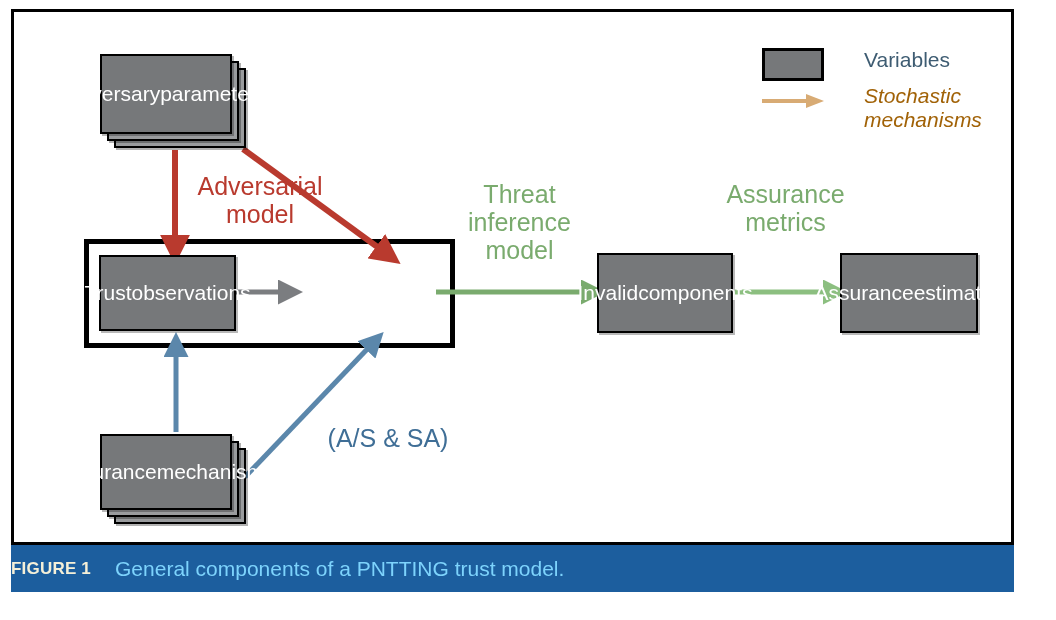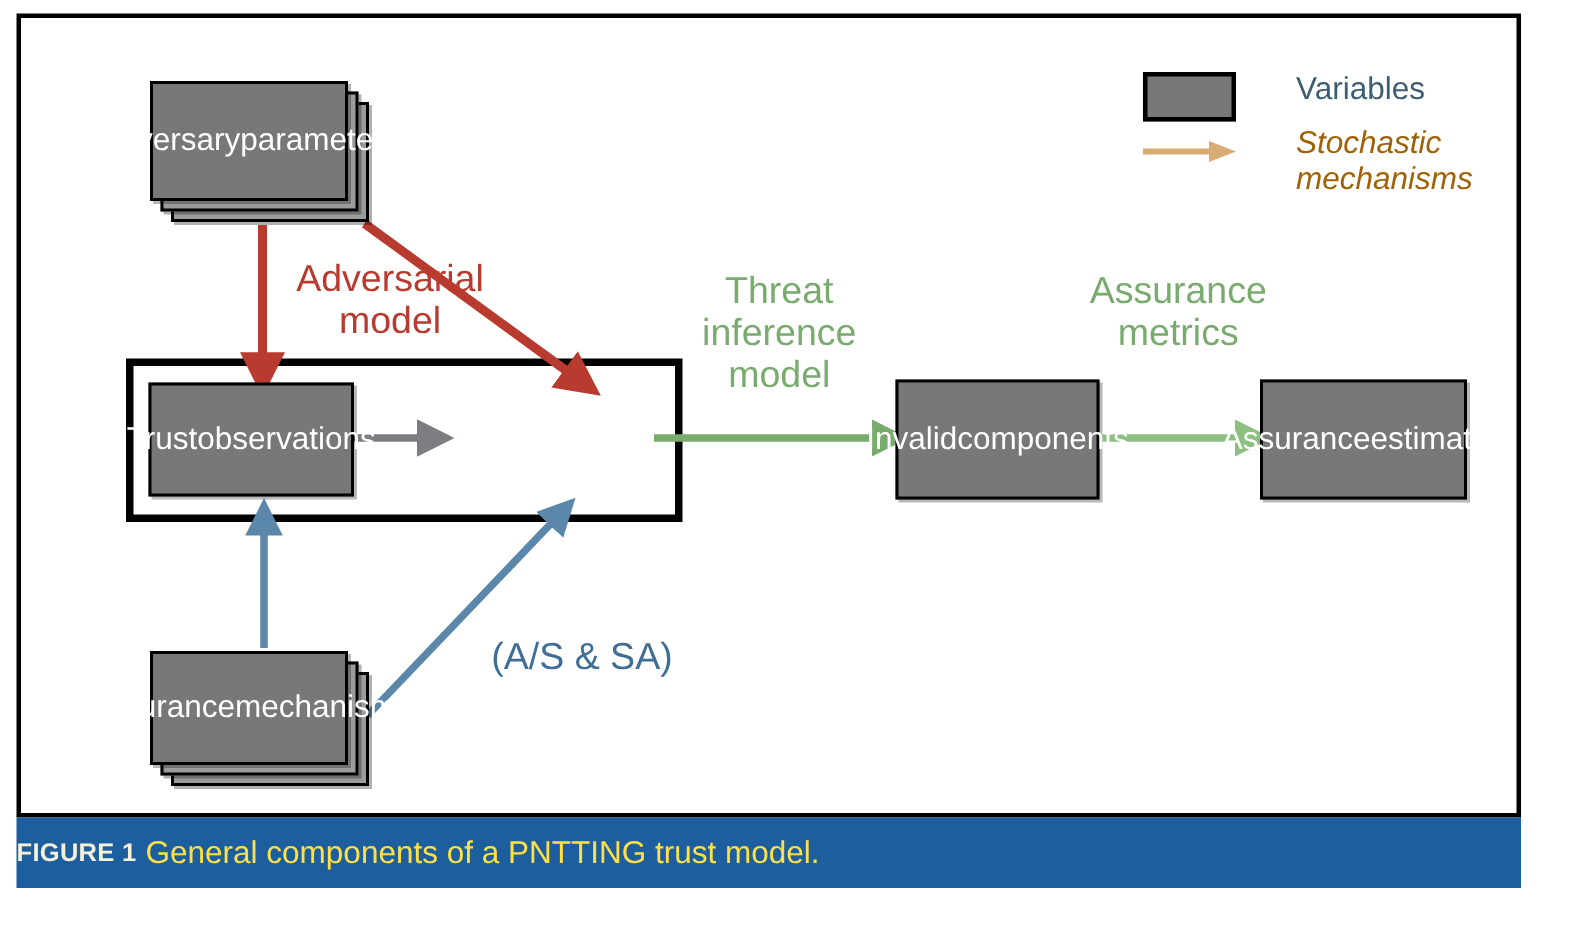--- a/index.html
+++ b/index.html
@@ -44,21 +44,21 @@
   .legend-arrow{width:62px;height:22px;flex:none;margin-right:14px;margin-top:6px;}
   .legend-text{font-size:21px;line-height:1.12;}
   .legend-text.variables{color:#3e5c72;}
   .legend-text.stochastic{color:#a16207;font-style:italic;}
 
   
   .caption-bar{position:absolute;left:11px;top:545px;width:1003px;height:47px;
                background:#1c5e9e;display:flex;align-items:center;}
   .caption-tag{font-size:17px;font-weight:bold;color:#f5f0d8;
                letter-spacing:0.2px;}
-  .caption-text{font-size:21px;color:#fde047;margin-left:6px;}
+  .caption-text{font-size:21px;color:#7dd3fc;margin-left:24px;}
 </style>
 </head>
 <body>
 
 <div id="figure-root">
 
   <div class="outer-frame"></div>
 
   <div class="inner-container"></div>
 

